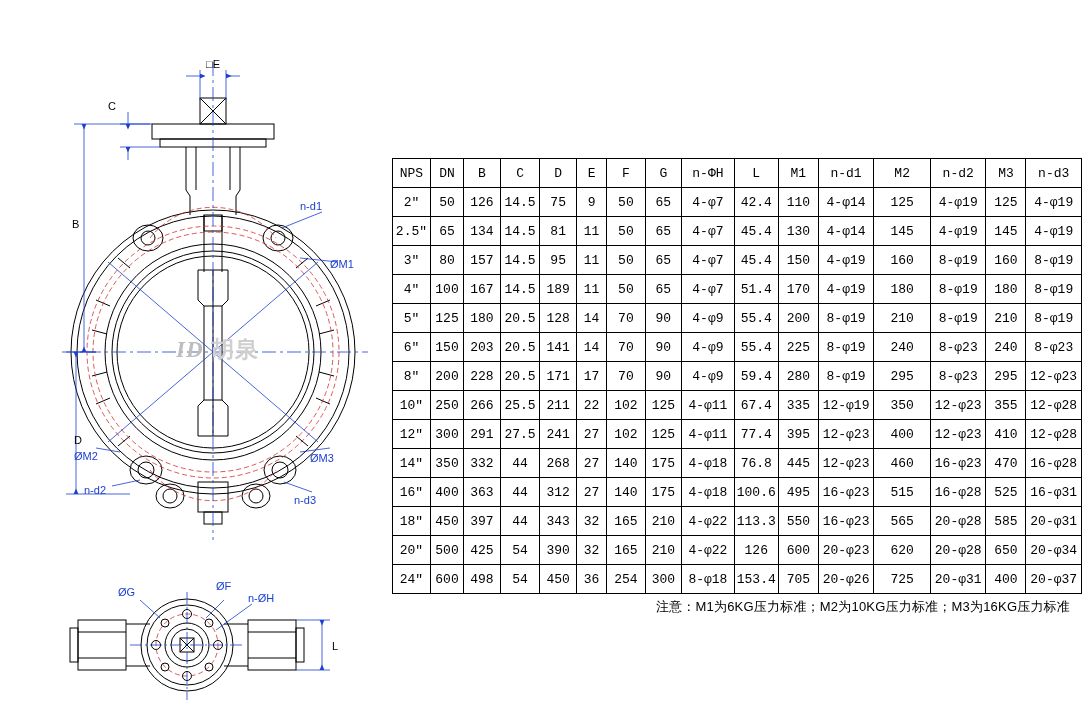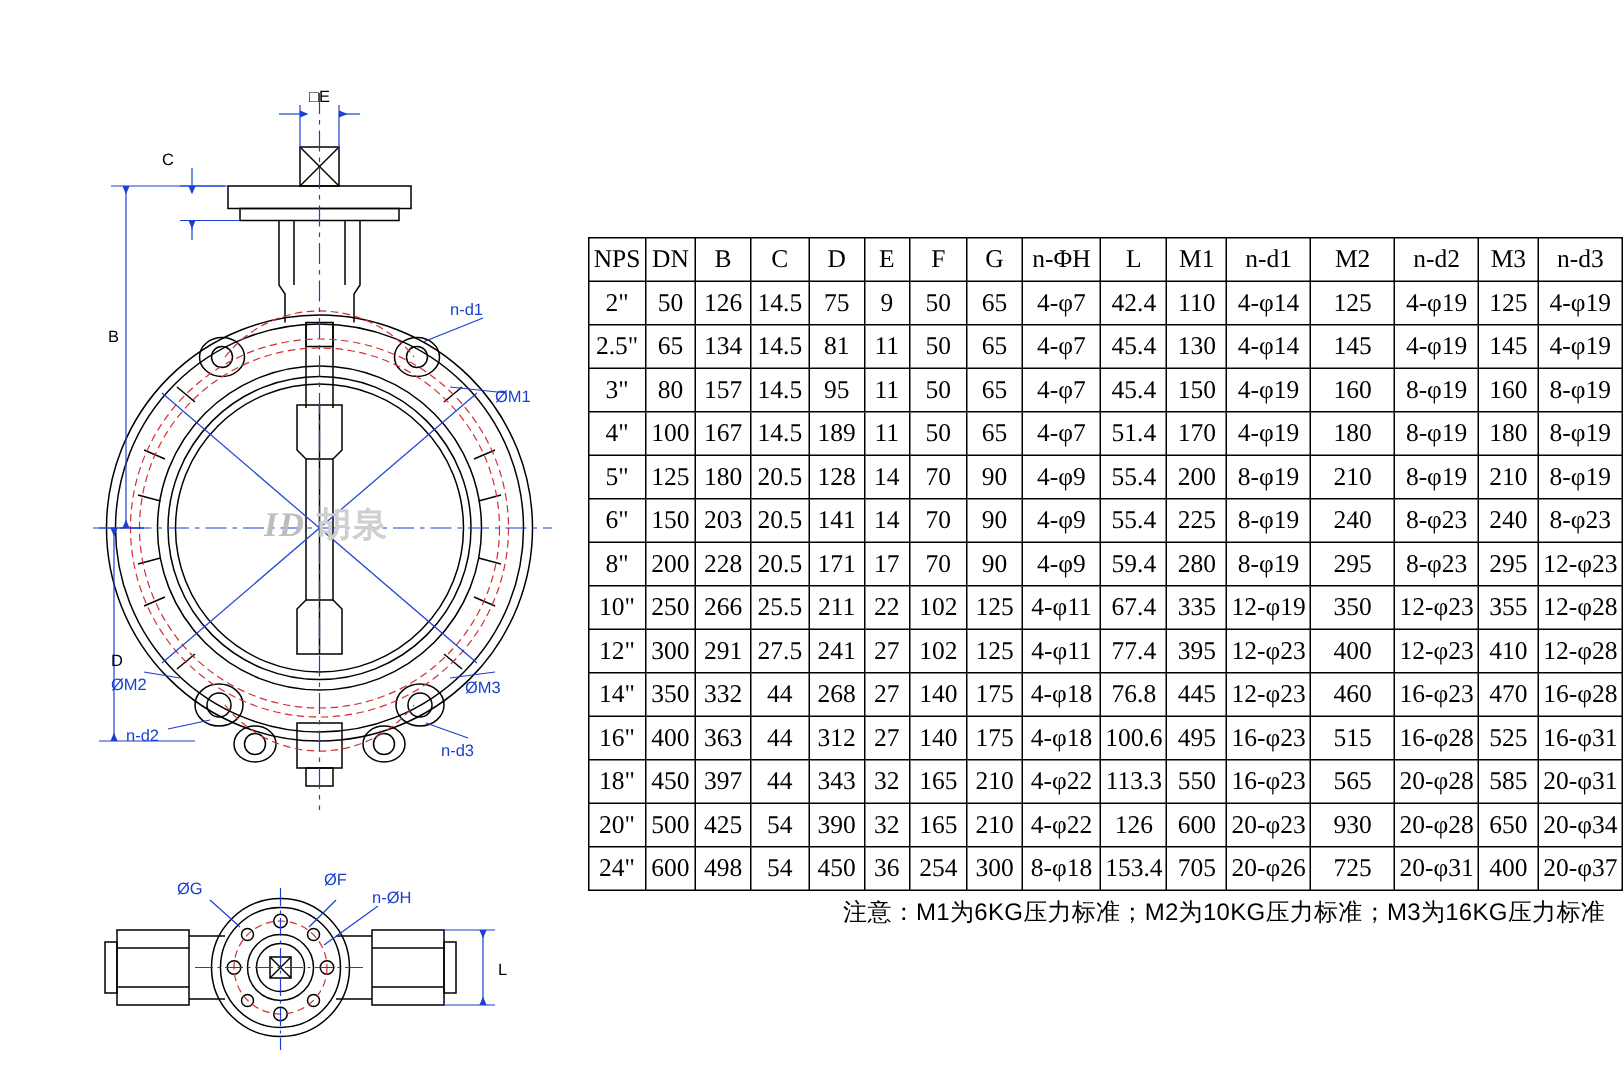--- a/index.html
+++ b/index.html
@@ -31,22 +31,22 @@
   .drawing svg { display:block; }
 
   
   .table-wrap {
     position: absolute;
     left: 392px;
     top: 158px;
   }
   table.spec {
     border-collapse: collapse;
-    font-family: Liberation Serif, serif;
-    font-size: 17px;
+    font-family: Liberation Mono, monospace;
+    font-size: 13px;
     color: #000;
   }
   table.spec th, table.spec td {
     border: 1px solid #000;
     text-align: center;
     vertical-align: middle;
     padding: 0;
     height: 28px;
     white-space: nowrap;
     font-weight: normal;
@@ -67,21 +67,21 @@
   .c11 { width: 56px; }
   .c12 { width: 62px; }
   .c13 { width: 56px; }
   .c14 { width: 42px; }
   .c15 { width: 56px; }
 
   .note {
     position: absolute;
     right: 12px;
     top: 598px;
-    font-size: 16px;
+    font-size: 13px;
     color: #000;
     font-family: "Liberation Sans", sans-serif;
     letter-spacing: 0.2px;
   }
 
   
   .watermark {
     position: absolute;
     left: 176px;
     top: 334px;
@@ -560,21 +560,21 @@
           <td>425</td>
           <td>54</td>
           <td>390</td>
           <td>32</td>
           <td>165</td>
           <td>210</td>
           <td>4-φ22</td>
           <td>126</td>
           <td>600</td>
           <td>20-φ23</td>
-          <td>930</td>
+          <td>620</td>
           <td>20-φ28</td>
           <td>650</td>
           <td>20-φ34</td>
         </tr>
         <tr>
           <td>24"</td>
           <td>600</td>
           <td>498</td>
           <td>54</td>
           <td>450</td>

